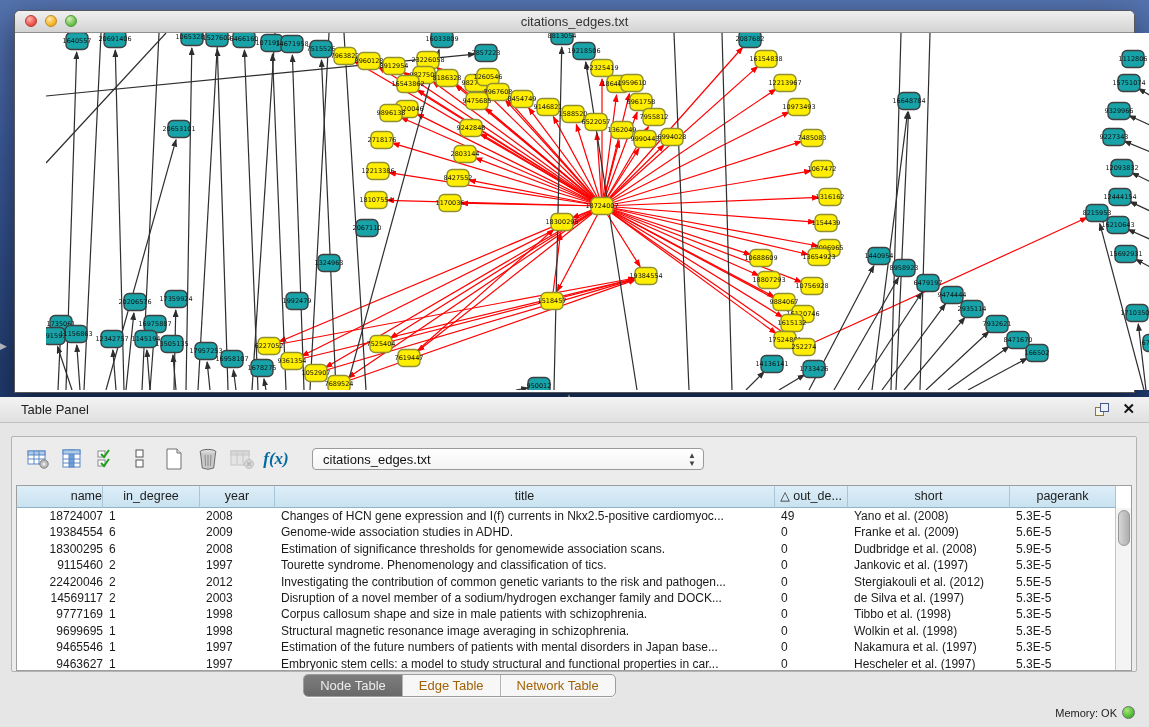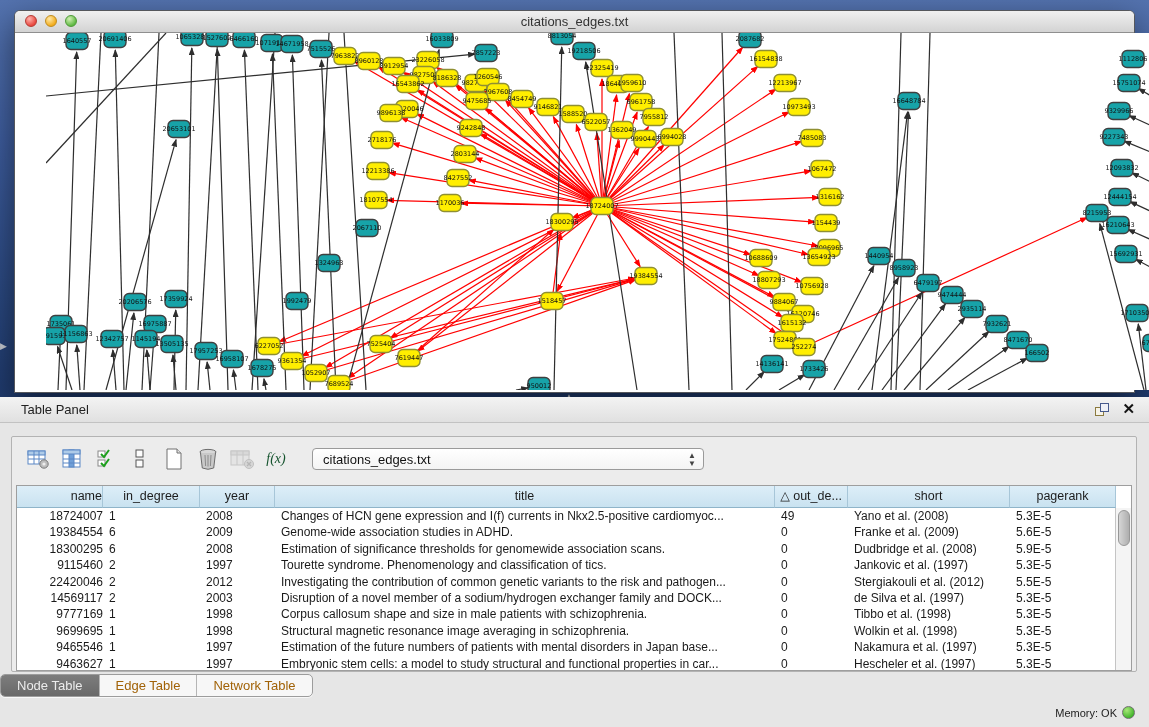--- a/index.html
+++ b/index.html
@@ -36,21 +36,21 @@
   .tp-float .sq1{position:absolute;left:0;top:4px;width:7px;height:7px;border:1px solid #8b7a3e;background:#f6f3e8;}
   .tp-float .sq2{position:absolute;left:5px;top:0;width:7px;height:7px;border:1px solid #46598c;background:#eef0f6;}
   .tp-close{position:absolute;right:14px;top:3px;font-size:15px;font-weight:bold;color:#141414;cursor:default;}
 
   .tp-inner{position:absolute;left:11px;top:39px;width:1126px;height:236px;
     background:#ececec;border:1px solid #b3b3b3;border-radius:2px;box-sizing:border-box;}
   .toolbar{height:44px;display:flex;align-items:center;padding-left:12px;}
   .tb-btn{width:28px;height:28px;display:flex;align-items:center;justify-content:center;margin-right:6px;}
   .tb-btn svg{display:block;}
   .tb-btn.disabled{opacity:.45;}
-  .fx{font-family:"Liberation Serif",serif;font-style:italic;font-weight:normal;font-size:14px;color:#14532d;}
+  .fx{font-family:"Liberation Serif",serif;font-style:italic;font-weight:bold;font-size:17px;color:#0369a1;}
   .combo{margin-left:16px;width:392px;height:22px;border:1px solid #9a9a9a;border-radius:4px;
     background:linear-gradient(#ffffff,#f4f4f4);position:relative;font-size:13px;color:#111;
     line-height:22px;padding-left:10px;box-sizing:border-box;}
   .combo .arrows{position:absolute;right:7px;top:3px;font-size:8px;line-height:8px;color:#444;text-align:center;}
 
   .table-box{position:absolute;left:4px;top:48px;width:1116px;height:186px;background:#fff;
     border:1px solid #9e9e9e;box-sizing:border-box;overflow:hidden;}
   .thead{display:flex;height:22px;}
   .th{background:linear-gradient(#ddeef8,#c9e2f0);border-right:1px solid #a7c6d8;border-bottom:1px solid #8fb4c9;
     box-sizing:border-box;font-size:12.5px;color:#1c1c1c;text-align:center;line-height:21px;
@@ -58,21 +58,21 @@
   .tbody{position:absolute;left:0;top:22px;right:15px;bottom:0;}
   .tr{display:flex;height:16.4px;}
   .td{font-size:12px;color:#1a1a1a;line-height:16.4px;padding-left:6px;box-sizing:border-box;
     white-space:nowrap;overflow:hidden;}
   .col0{width:86px;text-align:right;} .col1{width:97px;} .col2{width:75px;} .col3{width:500px;}
   .col4{width:73px;} .col5{width:162px;} .col6{width:106px;}
   .vscroll{position:absolute;right:0;top:22px;bottom:0;width:15px;background:#f4f4f4;border-left:1px solid #c4c4c4;}
   .vthumb{position:absolute;left:2px;top:2px;width:10px;height:34px;border-radius:6px;
     background:linear-gradient(90deg,#d6d6d6,#aeaeae);border:1px solid #979797;}
 
-  .tabs-row{position:absolute;left:0;top:277px;width:919px;display:flex;}
+  .tabs-row{position:absolute;left:0;top:277px;width:919px;display:flex;justify-content:center;}
   .segmented{display:flex;border:1px solid #9c9c9c;border-radius:5px;overflow:hidden;
     background:#f7f7f7;box-shadow:0 1px 0 rgba(255,255,255,.7);}
   .segment{font-size:13px;color:#a16207;padding:3px 16px;border-right:1px solid #b5b5b5;line-height:15px;}
   .segment:last-child{border-right:none;}
   .segment.active{background:linear-gradient(#7d7d7d,#696969);color:#ececec;}
 
   .statusbar{position:absolute;left:0;bottom:0;width:1149px;height:27px;}
   .memory{position:absolute;right:14px;top:6px;font-size:11px;color:#222;display:flex;align-items:center;gap:5px;}
   .mem-dot{width:13px;height:13px;border-radius:50%;border:1px solid #6f6f6f;
     background:radial-gradient(circle at 35% 30%,#a8e878,#3fb32a 75%);box-sizing:border-box;}

